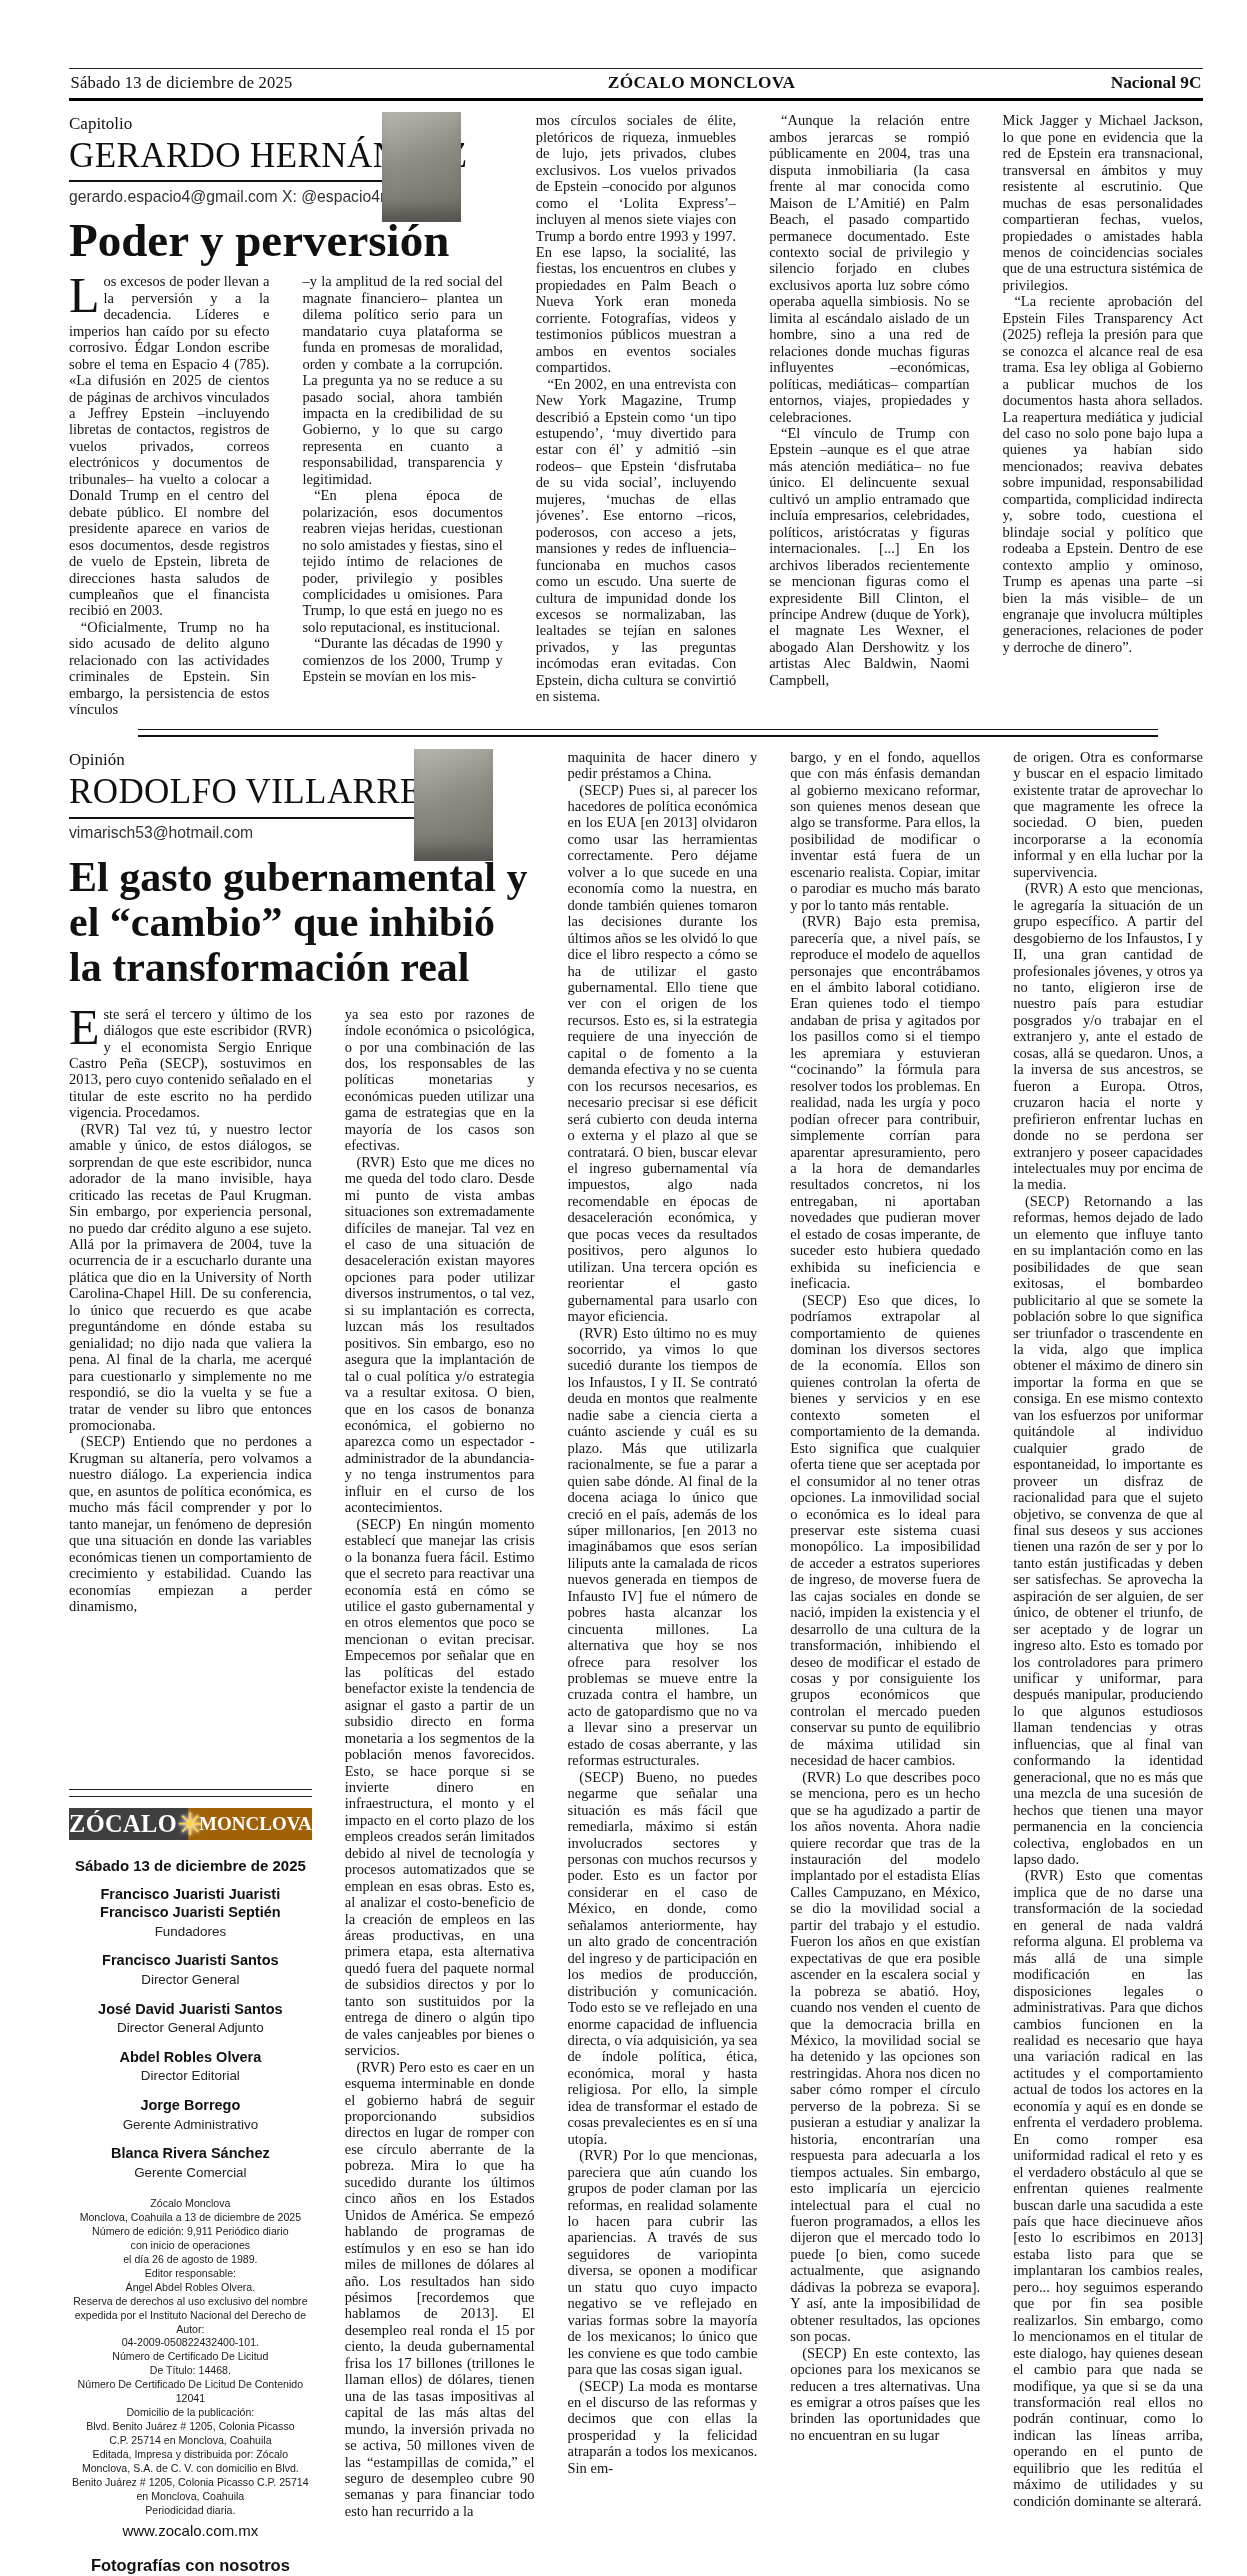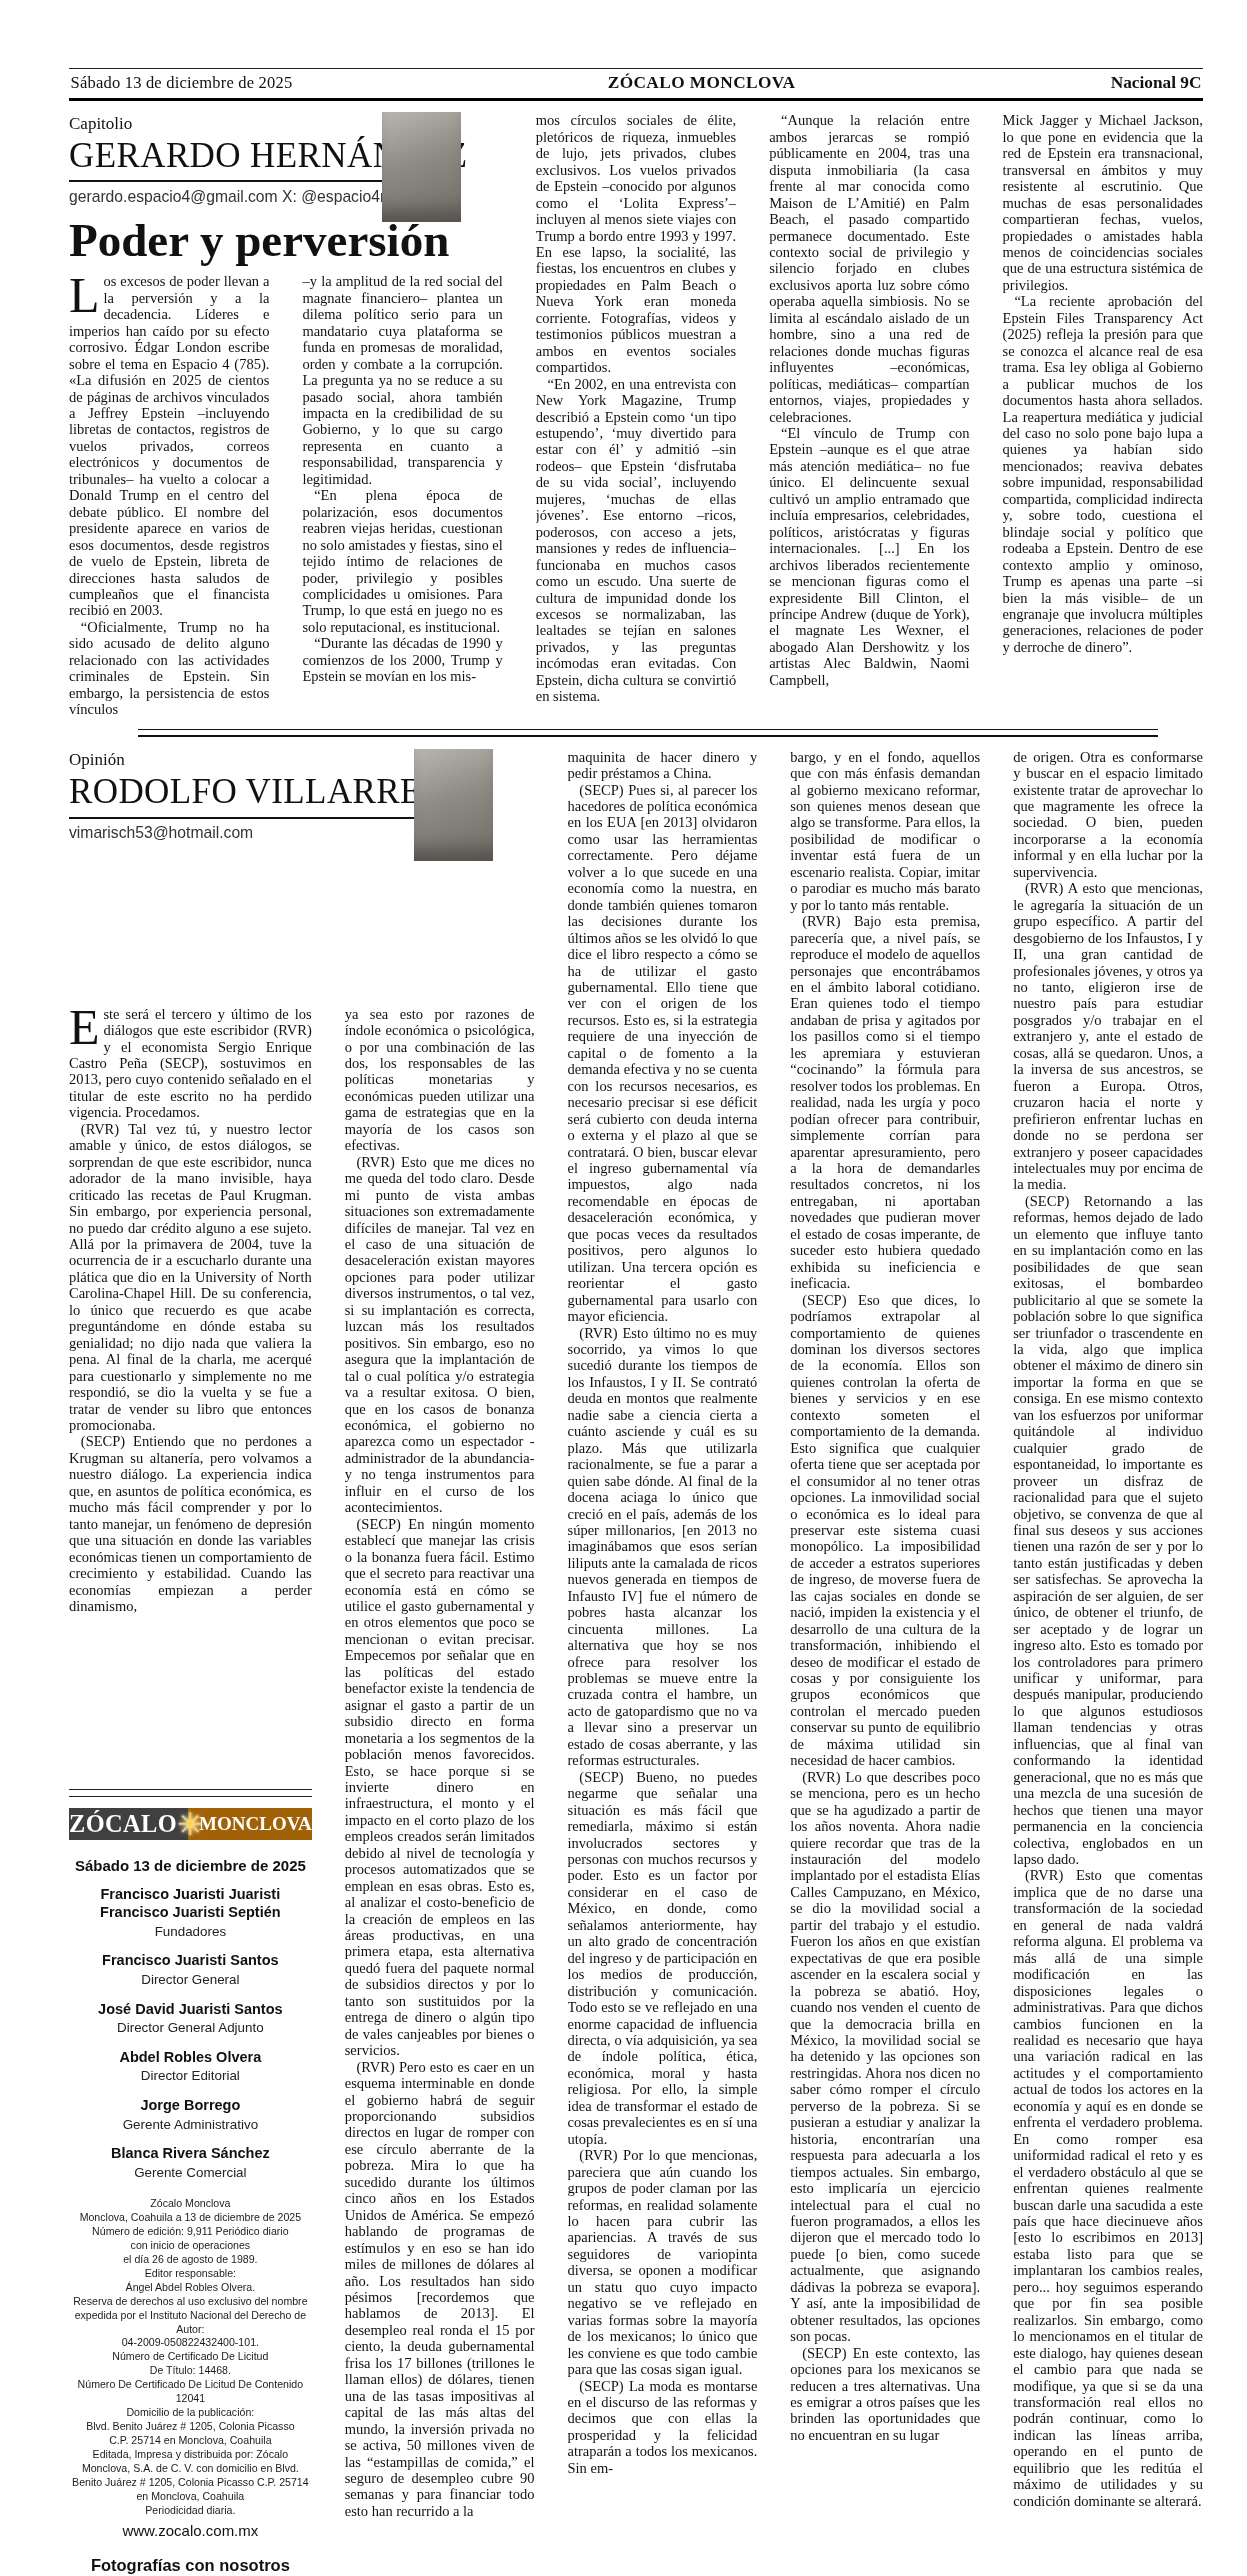--- a/index.html
+++ b/index.html
@@ -130,20 +130,21 @@
 
   <div class="artdivider"></div>
 
   <div class="artgrid a2">
     <div class="hdrblock">
       <div class="kicker">Opinión</div>
       <div class="byline">RODOLFO VILLARREAL</div>
       <div class="byline-rule"></div>
       <div class="contact">vimarisch53@hotmail.com</div>
       <div class="headshot"></div>
+      <h1 class="headline">El gasto gubernamental y el “cambio” que inhibió la transformación real</h1>
     </div>
 
     <div class="col1wrap">
       <div class="bodycol col1text">
           <p class="dropcap">Este será el tercero y último de los diálogos que este escribidor (RVR) y el economista Sergio Enrique Castro Peña (SECP), sostuvimos en 2013, pero cuyo contenido señalado en el titular de este escrito no ha perdido vigencia. Procedamos.</p>
           <p>(RVR) Tal vez tú, y nuestro lector amable y único, de estos diálogos, se sorprendan de que este escribidor, nunca adorador de la mano invisible, haya criticado las recetas de Paul Krugman. Sin embargo, por experiencia personal, no puedo dar crédito alguno a ese sujeto. Allá por la primavera de 2004, tuve la ocurrencia de ir a escucharlo durante una plática que dio en la University of North Carolina-Chapel Hill. De su conferencia, lo único que recuerdo es que acabe preguntándome en dónde estaba su genialidad; no dijo nada que valiera la pena. Al final de la charla, me acerqué para cuestionarlo y simplemente no me respondió, se dio la vuelta y se fue a tratar de vender su libro que entonces promocionaba.</p>
           <p>(SECP) Entiendo que no perdones a Krugman su altanería, pero volvamos a nuestro diálogo. La experiencia indica que, en asuntos de política económica, es mucho más fácil comprender y por lo tanto manejar, un fenómeno de depresión que una situación en donde las variables económicas tienen un comportamiento de crecimiento y estabilidad. Cuando las economías empiezan a perder dinamismo,</p>
         </div>
       <div class="col-divider"></div>
 

